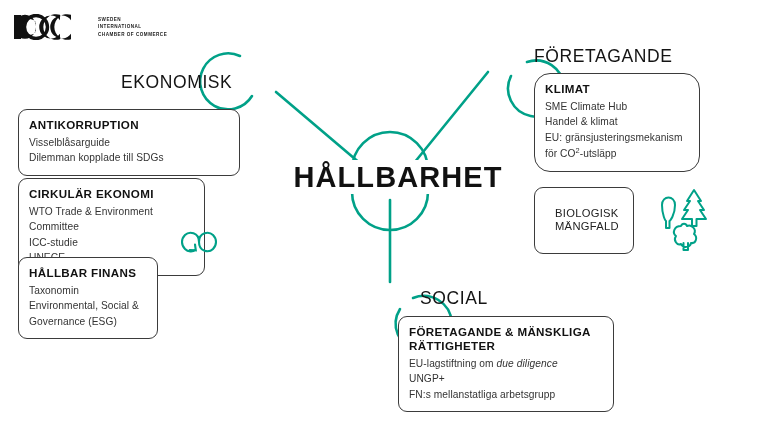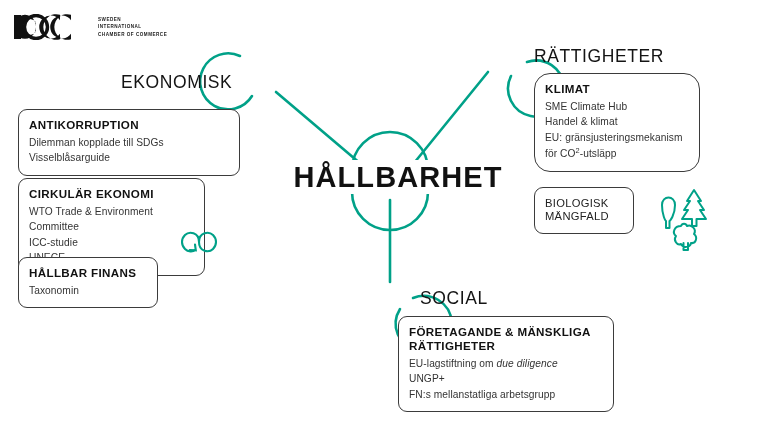--- a/index.html
+++ b/index.html
@@ -39,21 +39,21 @@
   .card ul{margin:0;padding:0;list-style:none;}
   .card li{font-size:10.2px;line-height:1.52;color:#333;letter-spacing:.08px;}
   .card li i{font-style:italic;}
   .sup{font-size:7.4px;vertical-align:super;}
 
   #card-antikorruption{left:18px;top:109px;width:222px;}
   #card-cirkular{left:18px;top:178px;width:187px;}
   #card-finans{left:18px;top:257px;width:140px;}
   #card-klimat{left:534px;top:73px;width:166px;border-radius:16px;}
   #card-biologisk{left:534px;top:187px;width:100px;padding:9px 10px;}
-  #card-biologisk h3{margin:0;font-size:11.2px;font-weight:normal;color:#222;letter-spacing:.3px;}
+  #card-biologisk h3{margin:10px;font-size:11.2px;font-weight:normal;color:#222;letter-spacing:.3px;}
   #card-foretagande{left:398px;top:316px;width:216px;}
 
   
   .icon-loop{position:absolute;left:176px;top:226px;}
   .icon-trees{position:absolute;left:652px;top:188px;}
 </style>
 </head>
 <body>
 
 <div id="stage">
@@ -93,46 +93,47 @@
       <path d="M46 6.2 A11.5 11.5 0 1 0 46 19.8 L46 25.2 A12.8 12.8 0 1 1 46 0.8 Z" fill="#111"></path>
     </svg>
     <div class="logo-words">
       <span>Sweden</span>
       <span>International</span>
       <span>Chamber of Commerce</span>
     </div>
   </div>
 
   <div class="node-label" id="label-ekonomisk">EKONOMISK</div>
-  <div class="node-label" id="label-miljo">RÄTTIGHETER</div>
+  <div class="node-label" id="label-miljo">FÖRETAGANDE</div>
   <div class="node-label" id="label-social">SOCIAL</div>
 
   <div id="center-title">HÅLLBARHET</div>
 
   <div class="card" id="card-antikorruption">
     <h3>ANTIKORRUPTION</h3>
     <ul>
+      <li>Visselblåsarguide</li>
       <li>Dilemman kopplade till SDGs</li>
-      <li>Visselblåsarguide</li>
     </ul>
   </div>
 
   <div class="card" id="card-cirkular">
     <h3>CIRKULÄR EKONOMI</h3>
     <ul>
       <li>WTO Trade &amp; Environment Committee</li>
       <li>ICC-studie</li>
       <li>UNECE</li>
     </ul>
   </div>
 
   <div class="card" id="card-finans">
     <h3>HÅLLBAR FINANS</h3>
     <ul>
       <li>Taxonomin</li>
+      <li>Environmental, Social &amp; Governance (ESG)</li>
     </ul>
   </div>
 
   <div class="card" id="card-klimat">
     <h3>KLIMAT</h3>
     <ul>
       <li>SME Climate Hub</li>
       <li>Handel &amp; klimat</li>
       <li><span>EU: gränsjusteringsmekanism för CO</span><span class="sup">2</span><span>-utsläpp</span></li>
     </ul>

